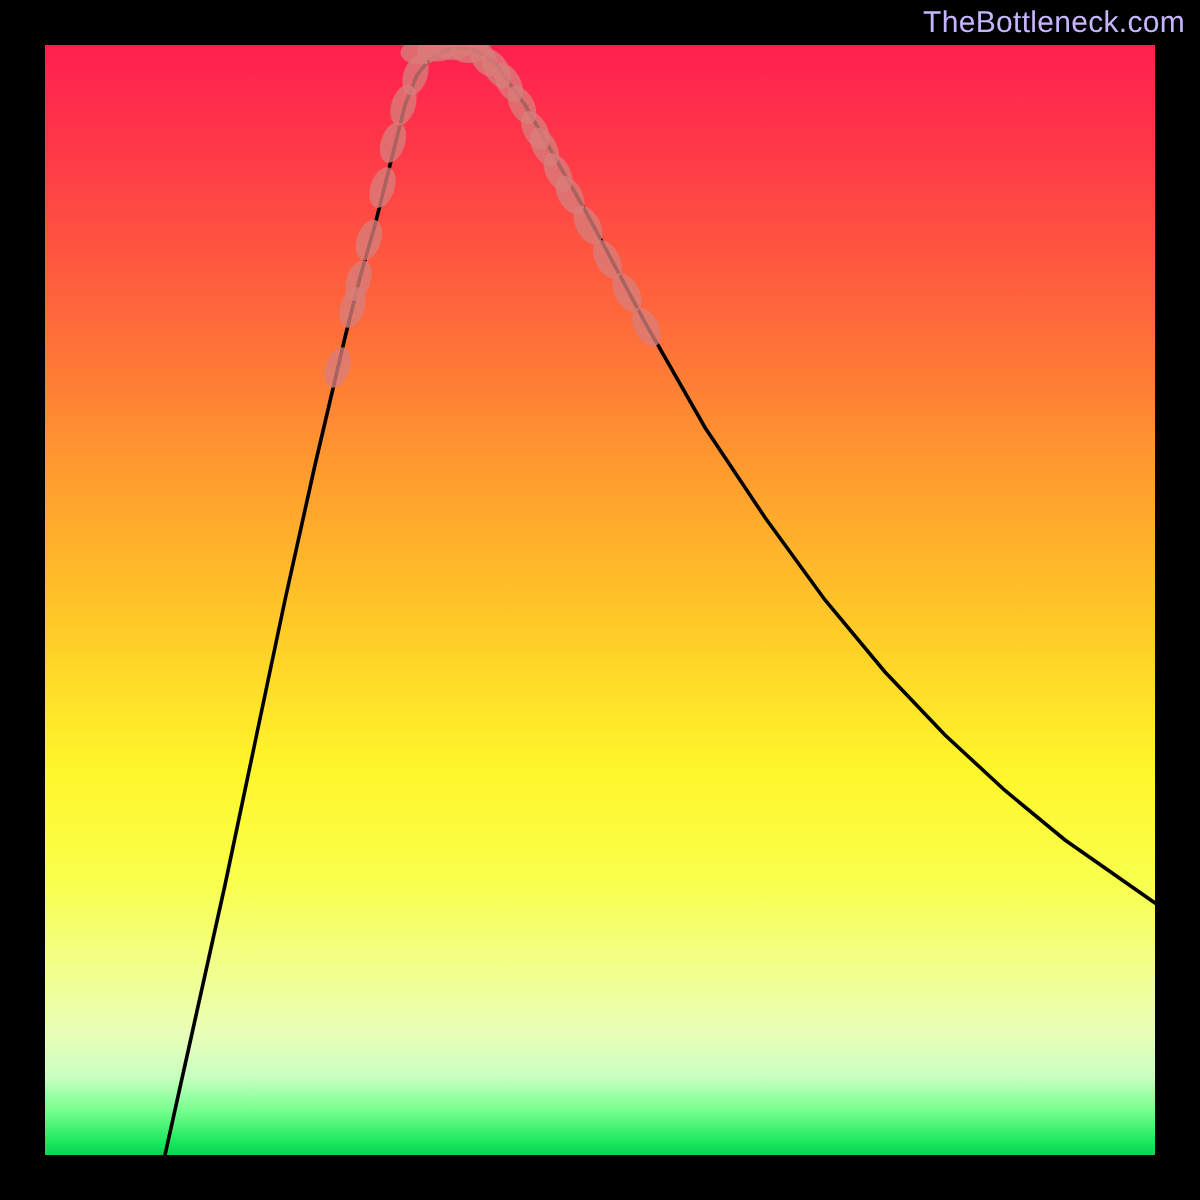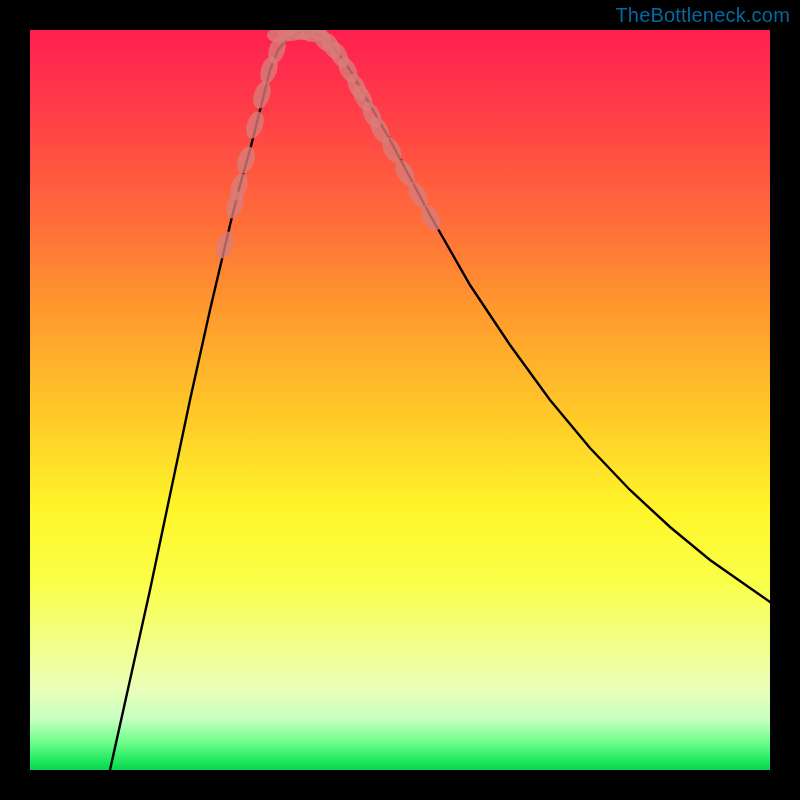--- a/index.html
+++ b/index.html
@@ -42,21 +42,21 @@
       #c9ffc2 93%,
       #76ff8e 96%,
       #17e65a 99%,
       #0fd152 100%
     );
   }
   .watermark {
     position: absolute;
     top: 4px;
     right: 10px;
-    color: #0369a1;
+    color: #c4b5fd;
     font-size: 20px;
     letter-spacing: 0.2px;
     font-weight: 500;
   }
   svg.curve {
     position: absolute;
     inset: 0;
     width: 100%;
     height: 100%;
   }

